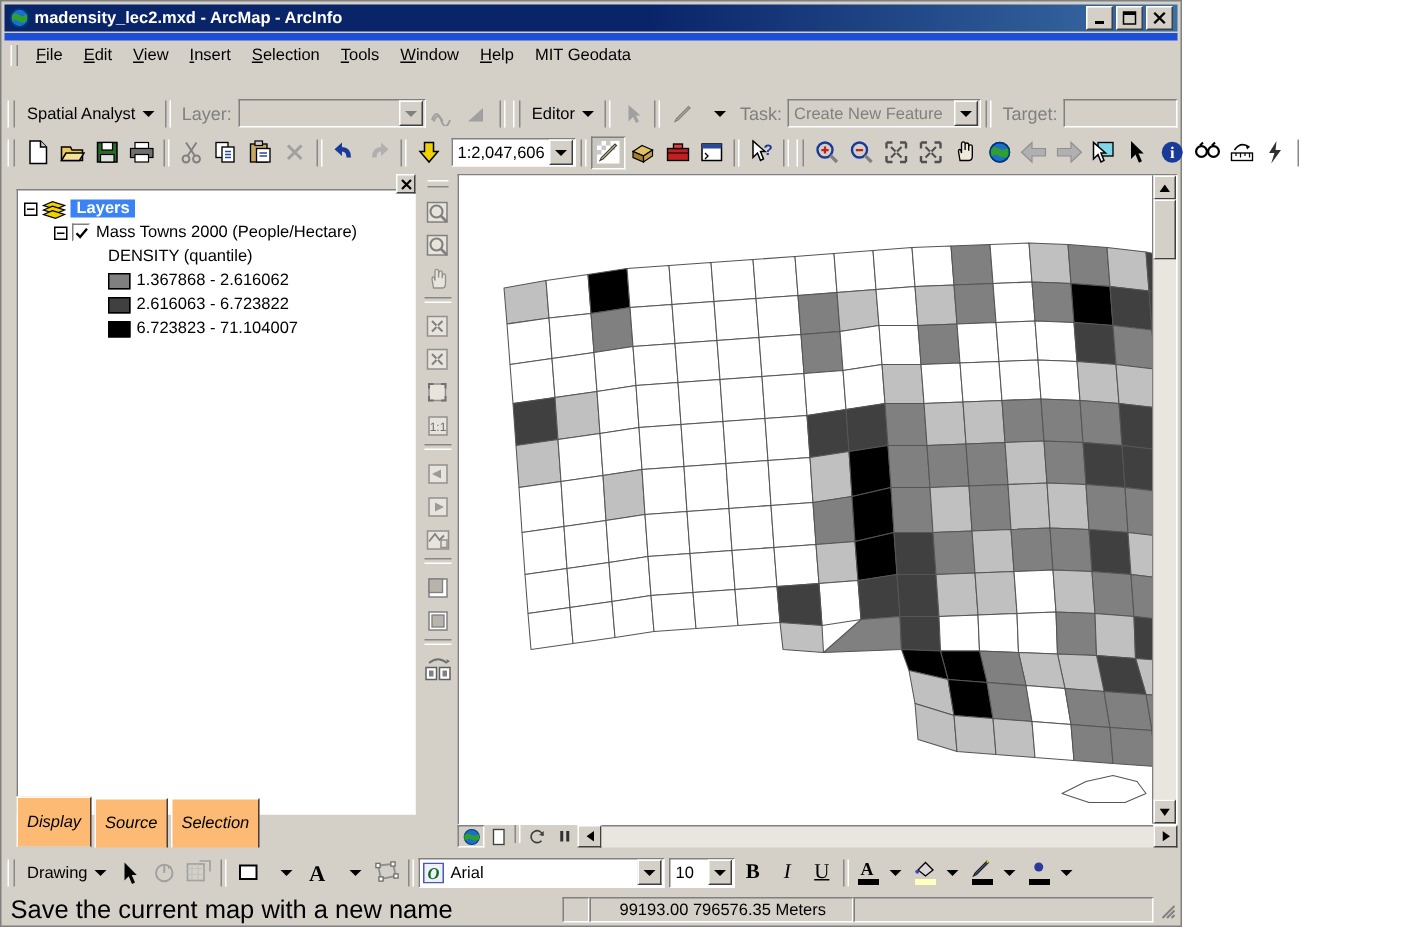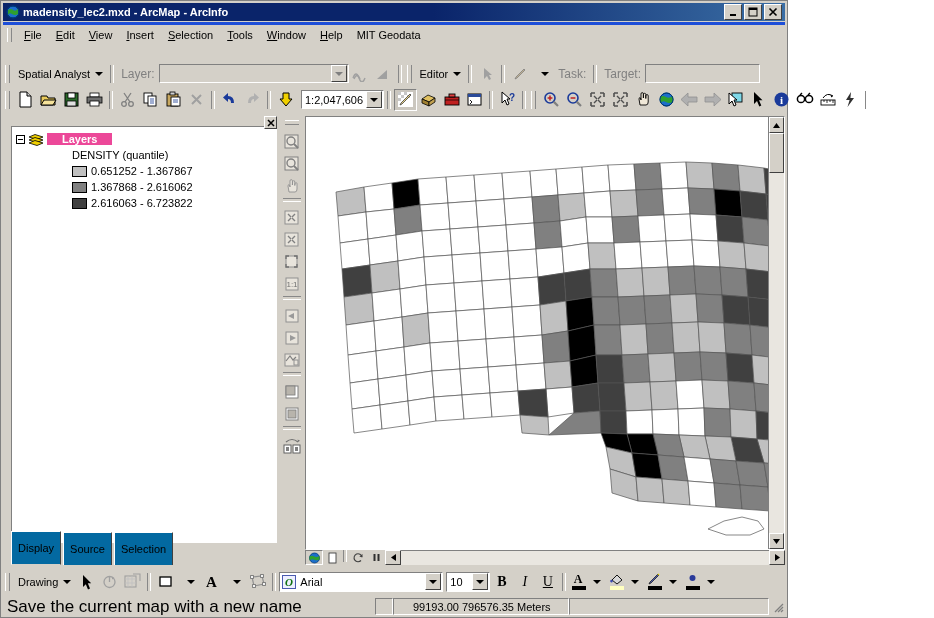--- a/index.html
+++ b/index.html
@@ -26,21 +26,21 @@
     border-right:1px solid #404040;border-bottom:1px solid #404040;
     display:flex;align-items:center;justify-content:center;
     font-size:9px;line-height:1;font-family:"Liberation Sans",sans-serif;
   }
   .winbtn svg{display:block;}
 
   
   .menubar{
     height:20px;margin:1px 2px 0 2px;background:#d4d0c8;
     display:flex;align-items:center;
-    border-top:3px solid #1d4ed8;
+    border-top:5px solid #1d4ed8;
     padding-left:4px;
   }
   .menugrip{width:3px;height:14px;border-left:1px solid #fff;border-right:1px solid #888;margin-right:5px;}
   .menuitem{padding:2px 7px;font-size:11px;white-space:nowrap;cursor:default;}
   .menuitem u{text-decoration:underline;}
 
   
   .tbrow{display:flex;align-items:center;background:#d4d0c8;height:25px;margin:0 2px;}
   .tbrow.r1{margin-top:16px;}
   .grip{width:3px;height:18px;border-left:1px solid #fff;border-right:1px solid #888;margin:0 4px 0 2px;flex:none;}
@@ -102,31 +102,31 @@
     font-size:9px;line-height:1;box-sizing:border-box;
   }
   .tbox svg{display:block;}
   .chk{
     width:12px;height:12px;background:#fff;flex:none;margin-right:4px;box-sizing:border-box;
     border-top:1px solid #808080;border-left:1px solid #808080;
     border-right:1px solid #fff;border-bottom:1px solid #fff;
     display:flex;align-items:center;justify-content:center;
   }
   .layers-icon{width:16px;height:13px;margin-right:3px;flex:none;}
-  .sel-label{background:#ec4899;color:#fff;font-weight:bold;padding:0 15px;font-size:11px;}
+  .sel-label{background:#3b82f6;color:#fff;font-weight:bold;padding:0 4px;font-size:11px;}
   .lyr-label{font-size:11px;white-space:nowrap;}
   .field-label{font-size:11px;margin:2px 0 2px 56px;}
   .legrow{display:flex;align-items:center;height:16px;margin-left:56px;}
   .swatch{width:15px;height:11px;border:1px solid #000;flex:none;margin-right:4px;box-sizing:border-box;}
   .legtxt{font-size:11px;white-space:nowrap;}
   .toc-tabs{height:20px;display:flex;align-items:flex-end;padding-left:8px;margin-top:2px;}
   .tab{
-    height:17px;padding:16px 6px;display:flex;align-items:center;font-size:11px;background:#0369a1;
+    height:17px;padding:16px 6px;display:flex;align-items:center;font-size:11px;background:#fdba74;
     border-top:1px solid #fff;border-left:1px solid #fff;border-right:1px solid #404040;
-    margin-right:2px;box-sizing:border-box;
+    margin-right:2px;box-sizing:border-box;font-style:italic;
   }
   .tab.active{height:19px;border-bottom:1px solid #d4d0c8;font-weight:normal;}
 
   
   .vtb{width:26px;background:#d4d0c8;display:flex;flex-direction:column;align-items:center;flex:none;padding-top:4px;}
   .vgrip{width:14px;height:3px;border-top:1px solid #fff;border-bottom:1px solid #888;margin-bottom:4px;}
   .vbtn{width:22px;height:22px;display:flex;align-items:flex-end;justify-content:center;flex:none;}
   .vsep{width:18px;height:2px;border-top:1px solid #888;border-bottom:1px solid #fff;margin:3px 0;}
 
   
@@ -262,20 +262,26 @@
     <span class="sep"></span>
     <span class="tbtn">
       <svg width="16" height="16" viewBox="0 0 16 16">
           <path d="M3 13 L5 12 L13 4 L12 3 L4 11 Z" fill="#c0b090" stroke="#808080" stroke-width="0.8"></path>
         </svg>
     </span>
     <span class="tbtn">
         <span class="caret"></span>
       </span>
     <span class="lbl dis">Task:</span>
+    <span class="combo" style="width:196px;">
+      <span class="ctext dis">Create New Feature</span>
+      <span class="cbtn">
+          <span class="caret"></span>
+        </span>
+    </span>
     <span class="sep"></span>
     <span class="lbl dis">Target:</span>
     <span class="combo" style="width:115px;">
       <span class="ctext dis"></span>
     </span>
   </div>
 
   <div class="tbrow r2" style="height:27px;">
     <span class="grip"></span>
     <span class="tbtn">
@@ -500,33 +506,46 @@
           </span>
           <span class="layers-icon">
             <svg width="16" height="13" viewBox="0 0 16 13">
               <path d="M1 4 L7 1.5 L15 4 L9 6.5 Z" fill="#f0d000" stroke="#000" stroke-width="0.8"></path>
               <path d="M1 7 L7 4.5 L15 7 L9 9.5 Z" fill="#f0d000" stroke="#000" stroke-width="0.8"></path>
               <path d="M1 10 L7 7.5 L15 10 L9 12.5 Z" fill="#f0d000" stroke="#000" stroke-width="0.8"></path>
             </svg>
           </span>
           <span class="sel-label">Layers</span>
         </div>
+        <div class="tnode" style="margin-left:20px;">
+          <span class="tbox">
+            <svg width="7" height="7" viewBox="0 0 7 7">
+                <path d="M1 3.5 h5" stroke="#000" stroke-width="1"></path>
+              </svg>
+          </span>
+          <span class="chk">
+            <svg width="9" height="9" viewBox="0 0 9 9">
+                <path d="M1 4.5 L3.4 7 L8 1.5" stroke="#000" stroke-width="1.6" fill="none"></path>
+              </svg>
+          </span>
+          <span class="lyr-label">Mass Towns 2000 (People/Hectare)</span>
+        </div>
         <div class="field-label">DENSITY (quantile)</div>
 
-        <div class="legrow">
-          <span class="swatch" style="background:#c0c0c0;"></span>
-          <span class="legtxt">0.651252 - 1.367867</span>
-        </div>
         <div class="legrow">
           <span class="swatch" style="background:#808080;"></span>
           <span class="legtxt">1.367868 - 2.616062</span>
         </div>
         <div class="legrow">
           <span class="swatch" style="background:#404040;"></span>
           <span class="legtxt">2.616063 - 6.723822</span>
+        </div>
+        <div class="legrow">
+          <span class="swatch" style="background:#000000;"></span>
+          <span class="legtxt">6.723823 - 71.104007</span>
         </div>
       </div>
       <div class="toc-tabs">
         <span class="tab active">Display</span>
         <span class="tab">Source</span>
         <span class="tab">Selection</span>
       </div>
     </div>
 
     <div class="vtb">

